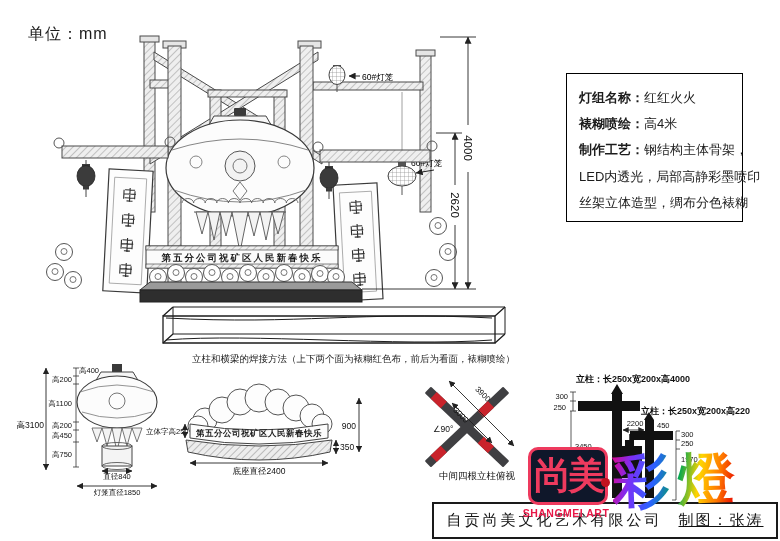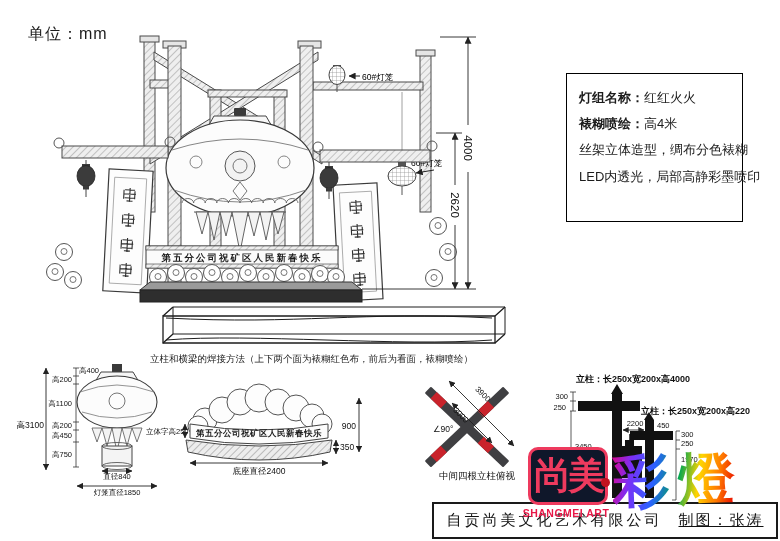--- a/index.html
+++ b/index.html
@@ -8,21 +8,21 @@
   .abs{position:absolute;}
   svg{display:block;overflow:visible;font-family:"Liberation Sans","DejaVu Sans",sans-serif;}
   
   .unit{left:28px;top:24px;font-size:16px;font-weight:400;letter-spacing:1px;}
   
   .info-box{left:566px;top:27px;width:177px;height:149px;box-sizing:border-box;
     border:1px solid #000;padding:11px 8px 0 12px;margin-top:46px;}
   .info-line{font-size:13px;line-height:26.2px;white-space:nowrap;}
   .info-line b{font-weight:700;}
   
-  .weld-note{left:150px;top:353px;width:365px;text-align:left;font-size:9.5px;color:#222;}
+  .weld-note{left:150px;top:353px;width:365px;text-align:right;font-size:9.5px;color:#222;}
   
   .seal{left:528px;top:447px;width:80px;height:58px;box-sizing:border-box;border:3.5px solid #ee3a5e;
     border-radius:10px;display:flex;align-items:center;justify-content:center;
     font-size:37px;font-weight:800;color:#ee3a5e;letter-spacing:-3px;background:#0f172a;z-index:6;}
   .seal-sub{left:521px;top:507px;width:90px;text-align:center;font-size:10.5px;font-weight:800;
     color:#e81747;letter-spacing:.5px;z-index:7;white-space:nowrap;}
   .red-dot{left:601px;top:478px;width:9px;height:9px;border-radius:50%;background:#c1121f;z-index:6;}
   .caideng{left:612px;top:442px;font-size:57px;font-weight:800;letter-spacing:9px;z-index:6;
     transform:rotate(-2deg);
     background:linear-gradient(100deg,#e6007e 0%,#7b2ff7 16%,#2962ff 33%,#00a651 50%,#ffd400 64%,#ff7a00 78%,#e60000 92%);
@@ -37,22 +37,23 @@
 </head>
 <body>
 
 <div id="canvas">
 
   <div class="abs unit">单位：mm</div>
 
   <div class="abs info-box">
     <div class="info-line"><b>灯组名称：</b><span>红红火火</span></div>
     <div class="info-line"><b>裱糊喷绘：</b><span>高4米</span></div>
+    <div class="info-line"><b>制作工艺：</b><span>钢结构主体骨架，</span></div>
+    <div class="info-line"><span>LED内透光，局部高静彩墨喷印</span></div>
     <div class="info-line"><span>丝架立体造型，绸布分色裱糊</span></div>
-    <div class="info-line"><span>LED内透光，局部高静彩墨喷印</span></div>
   </div>
 
   <svg class="abs" style="left:40px;top:28px" width="505" height="285" viewBox="40 28 505 285">
     <defs>
       <pattern id="hatchM" width="5" height="5" patternUnits="userSpaceOnUse" patternTransform="rotate(45)">
         <rect width="5" height="5" fill="#efefef"></rect>
           <line x1="0" y1="0" x2="0" y2="5" stroke="#9b9b9b" stroke-width="1.1"></line>
       </pattern>
       <pattern id="gridM" width="4" height="4" patternUnits="userSpaceOnUse">
         <rect width="4" height="4" fill="#fff"></rect>

